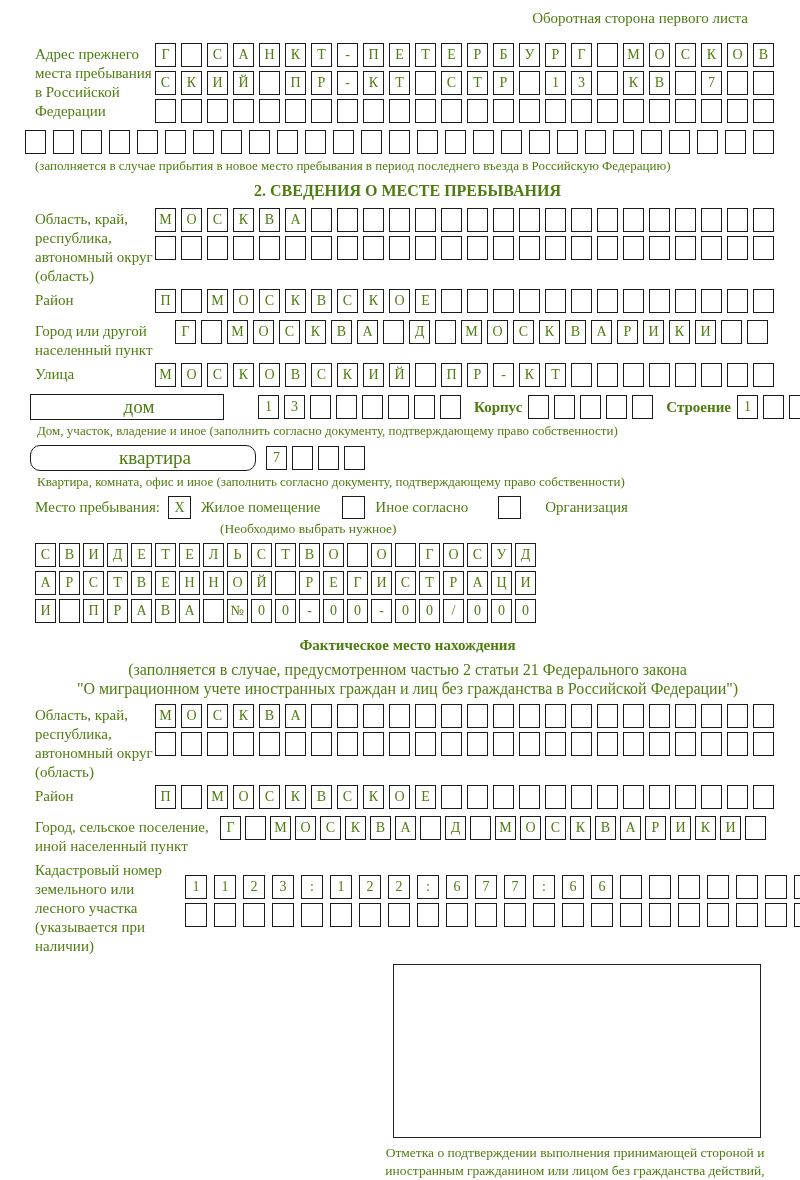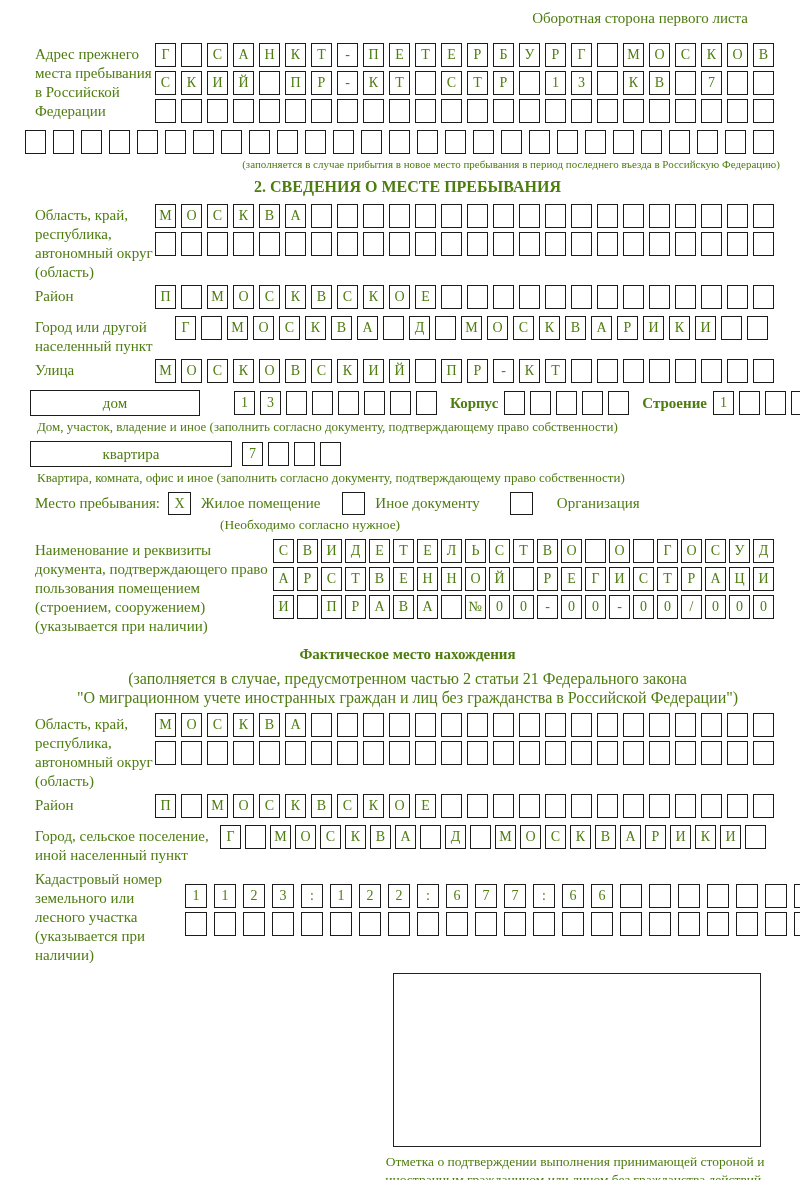--- a/index.html
+++ b/index.html
@@ -14,28 +14,28 @@
   .w120{width:120px;} .w140{width:140px;} .w238{width:238px;} .w185{width:185px;} .w150{width:150px;}
   .cellrows{flex:none;}
   .cellrow{white-space:nowrap;height:24px;margin-bottom:4px;}
   .cell{
     display:inline-block;width:19px;height:22px;border:1.6px solid #1b1b1b;
     margin-right:5px;text-align:center;font-size:14px;line-height:22px;vertical-align:top;
   }
   .g4 .cell{margin-right:3px;} .g5 .cell{margin-right:4px;}
   .g7 .cell{margin-right:7px;} .g8 .cell{margin-right:7px;width:20px;}
   .fullrow{margin-left:-10px;margin-top:2px;}
-  .center-note{font-size:11px;text-align:right;margin:2px 0 6px 0;}
+  .center-note{font-size:13px;text-align:left;margin:2px 0 6px 0;}
   .sec-title{font-size:16px;font-weight:bold;text-align:center;margin:8px 0 8px 0;}
   .sub-title{font-size:15px;font-weight:bold;text-align:center;margin:10px 0 6px 0;}
   .left-note{font-size:13px;margin:0 0 6px 2px;}
   .inline-label{font-size:15px;padding:3px 6px 0 8px;font-weight:bold;}
   .box-field{
     border:1.6px solid #1b1b1b;height:24px;display:inline-flex;align-items:center;
-    justify-content:center;font-size:15px;flex:none;box-sizing:content-box;
+    justify-content:center;font-size:19px;flex:none;box-sizing:content-box;padding-left:24px;
   }
   .stay-row{display:flex;align-items:center;margin:4px 0 2px 0;font-size:15px;}
   .checkbox{
     display:inline-block;width:21px;height:21px;border:1.6px solid #1b1b1b;
     text-align:center;line-height:21px;font-size:14px;margin:0 10px 0 8px;flex:none;
   }
   .stay-note{font-size:13.5px;margin:0 0 6px 185px;}
   .mark-box{border:1.8px solid #222;width:366px;height:172px;margin:8px 0 6px 358px;}
   .mark-note{width:420px;margin-left:330px;text-align:center;font-size:13.5px;line-height:18px;}
   .fact-note{font-size:16px;text-align:center;line-height:19px;margin-bottom:6px;}
@@ -88,39 +88,38 @@
     <span class="inline-label" style="width:2px;padding:0 4px;"></span>
     <div class="cellrow" style="margin-bottom:0;padding-left:26px;"><span class="cell">1</span><span class="cell">3</span><span class="cell"></span><span class="cell"></span><span class="cell"></span><span class="cell"></span><span class="cell"></span><span class="cell"></span></div>
     <span class="inline-label" style="padding-top:0;">Корпус</span>
     <div class="cellrow" style="margin-bottom:0;"><span class="cell"></span><span class="cell"></span><span class="cell"></span><span class="cell"></span><span class="cell"></span></div>
     <span class="inline-label" style="padding-top:0;">Строение</span>
     <div class="cellrow" style="margin-bottom:0;"><span class="cell">1</span><span class="cell"></span><span class="cell"></span><span class="cell"></span></div>
   </div>
   <div class="left-note">Дом, участок, владение и иное (заполнить согласно документу, подтверждающему право собственности)</div>
 
   <div class="frow" style="margin-left:-5px;align-items:center;">
-    <div class="box-field" style="width:200px;">квартира</div>
+    <div class="box-field" style="width:200px;border-radius:10px;">квартира</div>
     <span class="inline-label" style="width:2px;padding:0 4px;"></span>
     <div class="cellrow" style="margin-bottom:0;"><span class="cell">7</span><span class="cell"></span><span class="cell"></span><span class="cell"></span></div>
   </div>
   <div class="left-note">Квартира, комната, офис и иное (заполнить согласно документу, подтверждающему право собственности)</div>
 
   <div class="stay-row">
     <span>Место пребывания:</span>
     <span class="checkbox">X</span>
     <span>Жилое помещение</span>
     <span class="checkbox" style="margin-left:22px;"></span>
-    <span>Иное документу</span>
+    <span>Иное согласно</span>
     <span class="checkbox" style="margin-left:30px;margin-right:24px;"></span>
     <span>Организация</span>
   </div>
-  <div class="stay-note">(Необходимо согласно нужное)</div>
+  <div class="stay-note">(Необходимо выбрать нужное)</div>
 
   <div class="frow">
-    <div class="flabel w238">Наименование и реквизиты документа, подтверждающего право пользования помещением (строением, сооружением) (указывается при наличии)</div>
     <div class="cellrows">
       <div class="cellrow g4"><span class="cell">С</span><span class="cell">В</span><span class="cell">И</span><span class="cell">Д</span><span class="cell">Е</span><span class="cell">Т</span><span class="cell">Е</span><span class="cell">Л</span><span class="cell">Ь</span><span class="cell">С</span><span class="cell">Т</span><span class="cell">В</span><span class="cell">О</span><span class="cell"></span><span class="cell">О</span><span class="cell"></span><span class="cell">Г</span><span class="cell">О</span><span class="cell">С</span><span class="cell">У</span><span class="cell">Д</span></div>
       <div class="cellrow g4"><span class="cell">А</span><span class="cell">Р</span><span class="cell">С</span><span class="cell">Т</span><span class="cell">В</span><span class="cell">Е</span><span class="cell">Н</span><span class="cell">Н</span><span class="cell">О</span><span class="cell">Й</span><span class="cell"></span><span class="cell">Р</span><span class="cell">Е</span><span class="cell">Г</span><span class="cell">И</span><span class="cell">С</span><span class="cell">Т</span><span class="cell">Р</span><span class="cell">А</span><span class="cell">Ц</span><span class="cell">И</span></div>
       <div class="cellrow g4"><span class="cell">И</span><span class="cell"></span><span class="cell">П</span><span class="cell">Р</span><span class="cell">А</span><span class="cell">В</span><span class="cell">А</span><span class="cell"></span><span class="cell">№</span><span class="cell">0</span><span class="cell">0</span><span class="cell">-</span><span class="cell">0</span><span class="cell">0</span><span class="cell">-</span><span class="cell">0</span><span class="cell">0</span><span class="cell">/</span><span class="cell">0</span><span class="cell">0</span><span class="cell">0</span></div>
     </div>
   </div>
 
   <div class="sub-title">Фактическое место нахождения</div>
   <div class="fact-note">
     <span>(заполняется в случае, предусмотренном частью 2 статьи 21 Федерального закона</span><br>

